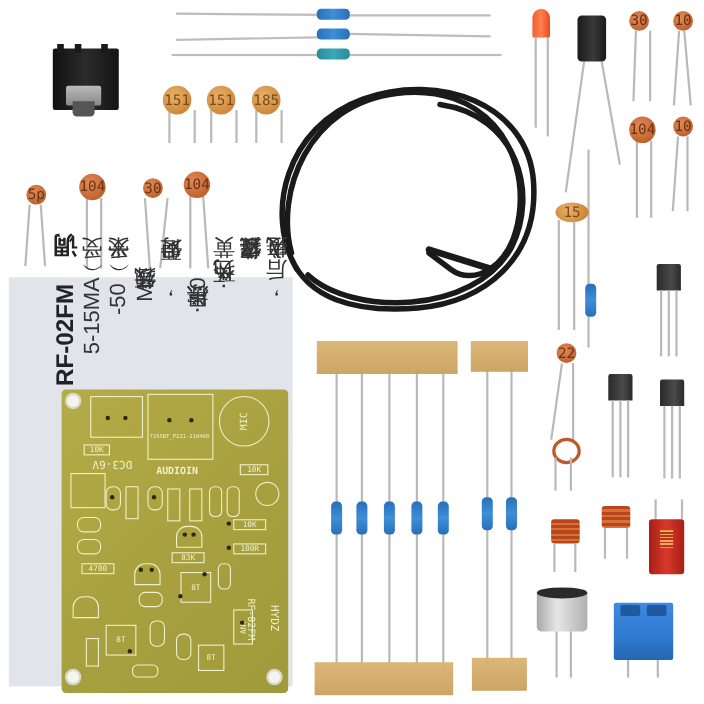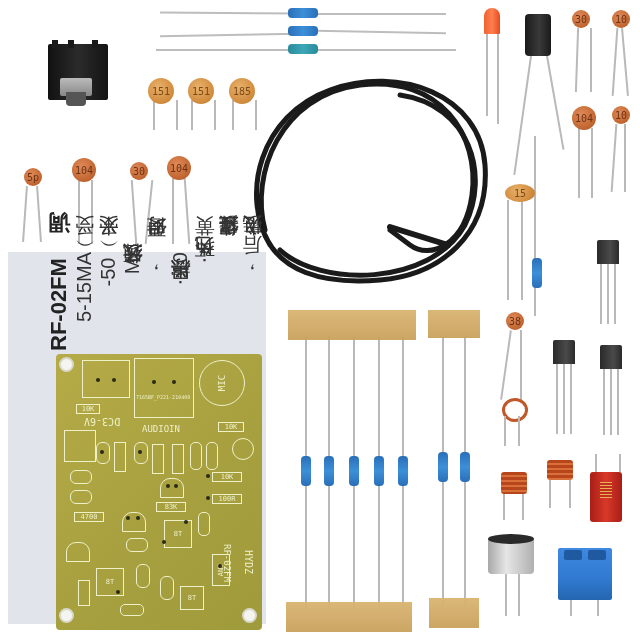--- a/index.html
+++ b/index.html
@@ -1,20 +1,20 @@
 <!DOCTYPE html>
 <html><head>
 <meta charset="utf-8">
 <style>
   html,body{margin:0;padding:0;background:#ffffff;}
   body{width:640px;height:640px;position:relative;overflow:hidden;font-family:"Liberation Sans",sans-serif;}
   .abs{position:absolute;}
   .lead{position:absolute;background:#b9b9b9;width:2px;}
   .hlead{position:absolute;background:#bdbdbd;height:1.5px;}
-  .cap{position:absolute;border-radius:50%;background:radial-gradient(circle at 40% 35%,#e08a58,#c0642f 70%,#a8522a);display:flex;align-items:center;justify-content:center;font-size:10px;color:#6b3214;font-family:"DejaVu Sans Mono",monospace;}
+  .cap{position:absolute;border-radius:50%;background:radial-gradient(circle at 40% 35%,#e08a58,#c0642f 70%,#a8522a);display:flex;align-items:center;justify-content:center;font-size:13px;color:#6b3214;font-family:"DejaVu Sans Mono",monospace;}
   .capy{background:radial-gradient(circle at 40% 35%,#e8b06a,#d08a3c 70%,#b87830);color:#7a4a18;}
   .res{position:absolute;border-radius:4px;background:linear-gradient(90deg,#2a6fb8,#3c8fd8 50%,#2a6fb8);}
   .resv{position:absolute;border-radius:4px;background:linear-gradient(0deg,#2a6fb8,#3c8fd8 50%,#2a6fb8);}
   .tape{position:absolute;background:linear-gradient(180deg,#d9b371,#c9a15c);opacity:.95;}
   .trans{position:absolute;background:linear-gradient(90deg,#2a2a2a,#4a4a4a 60%,#2a2a2a);border-radius:2px 2px 0 0;}
   .coil{position:absolute;background:repeating-linear-gradient(180deg,#b8461c 0 3px,#d9703a 3px 5px);border-radius:3px;}
   
   .paper{position:absolute;left:8px;top:252px;width:258px;height:372px;background:#e2e4ec;}
   .paper-line{position:absolute;writing-mode:vertical-rl;transform:rotate(180deg);font-size:20px;color:#333;white-space:nowrap;}
   .title-line{font-weight:bold;font-size:22px;color:#222;}
@@ -110,21 +110,21 @@
     <div class="lead" style="left:591px;top:128px;height:70px;"></div>
   <div class="cap" style="left:572px;top:106px;width:24px;height:24px;">104</div>
   <div class="lead" style="left:613px;top:124px;height:68px;transform:rotate(4deg)"></div>
     <div class="lead" style="left:624px;top:124px;height:68px;"></div>
   <div class="cap" style="left:612px;top:106px;width:18px;height:18px;">10</div>
   <div class="lead" style="left:507px;top:200px;height:100px;"></div>
     <div class="lead" style="left:521px;top:200px;height:100px;"></div>
   <div class="cap capy" style="left:505px;top:184px;width:30px;height:18px;">15</div>
   <div class="lead" style="left:505px;top:330px;height:70px;transform:rotate(8deg)"></div>
     <div class="lead" style="left:520px;top:330px;height:70px;"></div>
-  <div class="cap" style="left:506px;top:312px;width:18px;height:18px;">38</div>
+  <div class="cap" style="left:506px;top:312px;width:18px;height:18px;">22</div>
 </div>
 
 <div>
   <div class="trans" style="left:597px;top:240px;width:22px;height:24px;"></div>
   <div class="lead" style="left:600px;top:264px;height:60px;"></div>
     <div class="lead" style="left:607px;top:264px;height:60px;"></div>
     <div class="lead" style="left:614px;top:264px;height:60px;"></div>
 </div>
 <div>
   <div class="trans" style="left:553px;top:340px;width:22px;height:24px;"></div>
@@ -214,21 +214,21 @@
 <div class="pcb">
   <div class="hole" style="left:3px;top:3px;"></div>
   <div class="hole" style="left:3px;top:254px;"></div>
   <div class="hole" style="left:186px;top:254px;"></div>
 
   <div class="silk" style="left:26px;top:6px;width:46px;height:36px;"></div>
   <div class="silk" style="left:20px;top:50px;width:22px;height:8px;">10K</div>
   <div class="stxt" style="left:28px;top:62px;font-size:10px;transform:rotate(180deg);">DC3-6V</div>
   <div class="silk" style="left:78px;top:4px;width:58px;height:58px;"></div>
   <div class="stxt" style="left:80px;top:40px;font-size:5px;">7165BF_P221-210408</div>
-  <div class="stxt" style="left:86px;top:70px;font-size:9px;">AUDIOIN</div>
+  <div class="stxt" style="left:86px;top:70px;font-size:9px;font-weight:bold;">AUDIOIN</div>
   <div class="silk" style="left:143px;top:6px;width:44px;height:44px;border-radius:50%;">
     <span style="transform:rotate(-90deg);font-size:9px;">MIC</span>
   </div>
   <div class="silk" style="left:162px;top:68px;width:24px;height:8px;">10K</div>
 
   <div class="silk" style="left:8px;top:76px;width:30px;height:30px;"></div>
   <div class="silk" style="left:40px;top:88px;width:12px;height:20px;border-radius:6px;"></div>
   <div class="silk" style="left:58px;top:88px;width:10px;height:28px;"></div>
   <div class="silk" style="left:78px;top:88px;width:12px;height:20px;border-radius:6px;"></div>
   <div class="silk" style="left:96px;top:90px;width:10px;height:28px;"></div>

